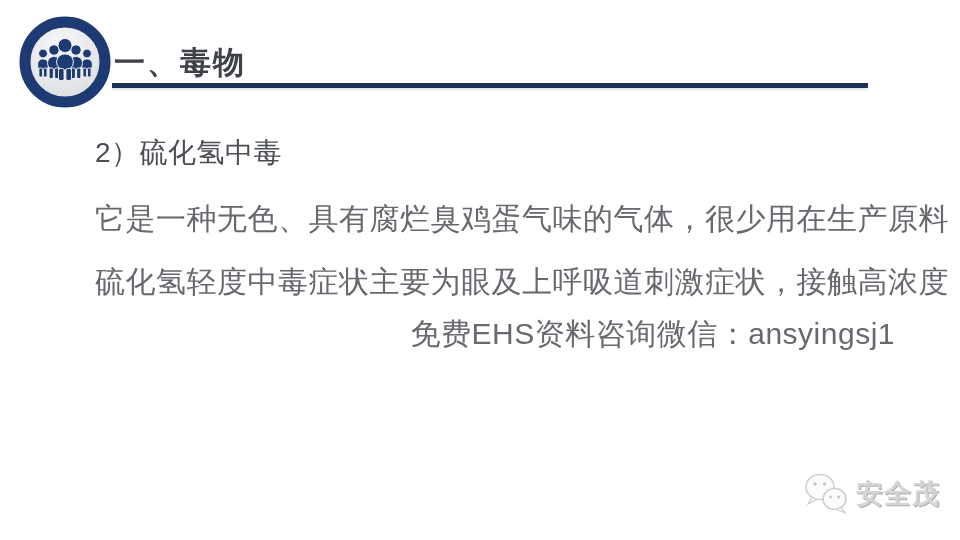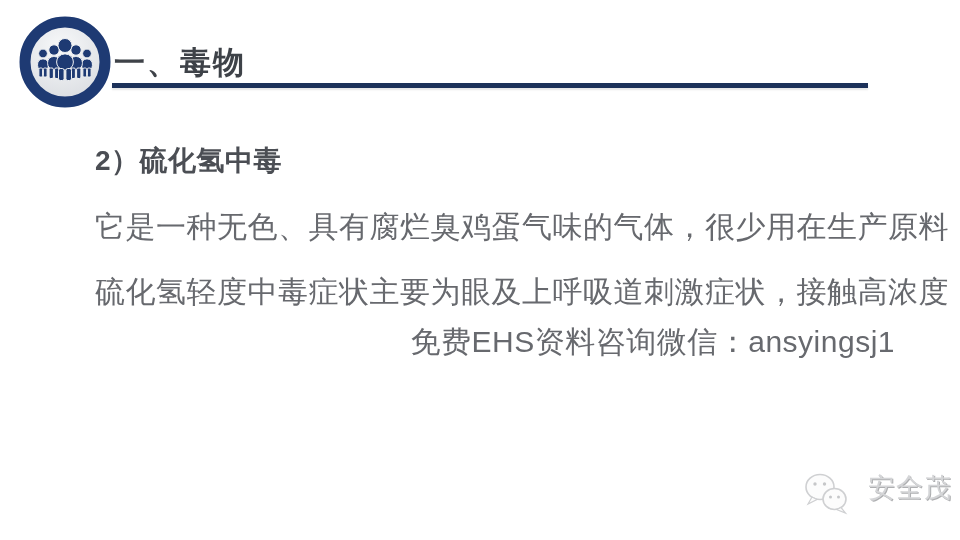--- a/index.html
+++ b/index.html
@@ -45,47 +45,49 @@
     position: absolute;
     left: 95px;
     top: 136px;
     width: 800px;
     color: var(--body-text, #67696e);
     font-size: 30px;
     letter-spacing: 0.5px;
   }
   .section-heading {
     font-size: 28px;
-    font-weight: bold;
+    font-weight: normal;
     line-height: 34px;
     color: var(--heading-text, #4b4e54);
-    margin: 8px 0 24px 0;
+    margin: 0 0 24px 0;
   }
   .para {
     margin: 0 0 15px 0;
   }
-  .para:last-of-type { margin-bottom: 0; }
+  .para:last-of-type { margin-bottom: 0; font-family: Liberation Mono, monospace; }
   .body-line {
     display: block;
     line-height: 50px;
     white-space: nowrap;
   }
   .contact-line {
     line-height: 50px;
     white-space: nowrap;
     text-align: right;
   }
 
   
   .watermark {
     position: absolute;
     left: 800px;
     top: 470px;
     display: flex;
-    gap: 16px;
+    align-items: center;
+    gap: 4px;
+    font-weight: bold;
   }
   .watermark-label {
     font-size: 27px;
     letter-spacing: 1px;
     color: var(--watermark-text, #d4d5d7);
     text-shadow: 1px 1px 0 #aeafb1, -1px -1px 0 #ffffff;
     white-space: nowrap;
   }
 </style>
 </head>

